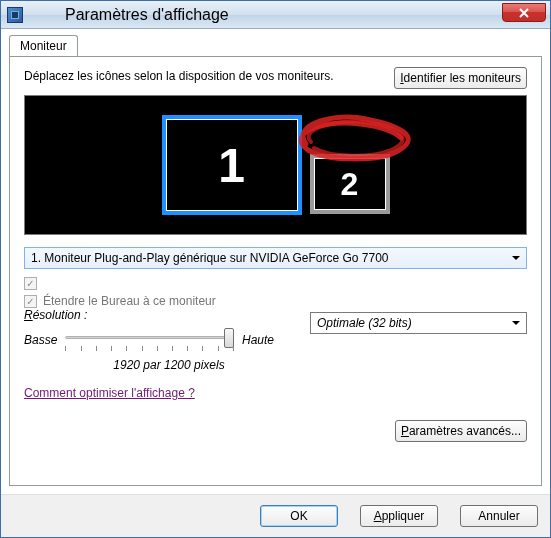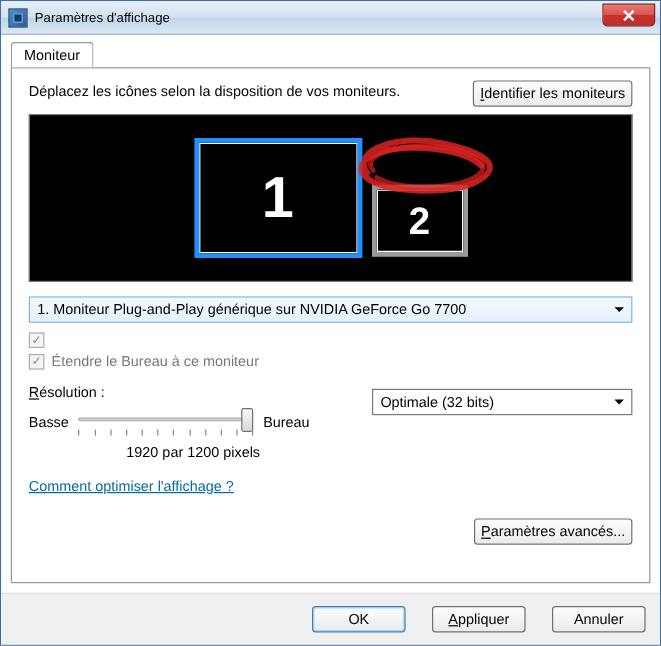--- a/index.html
+++ b/index.html
@@ -38,21 +38,22 @@
   }
   .title-icon:after {
     content:"";
     position:absolute;
     inset:3px;
     background:#1a3a60;
     border:1px solid #7ab0e0;
   }
   .title-text {
     color: #000;
-    font-size: 11px;
+    font-size: 16px;
+    margin-left: 36px;
   }
   .close-btn {
     position: absolute;
     right: 4px;
     top: 2px;
     width: 44px;
     height: 19px;
     background: linear-gradient(to bottom, #e67b73 0%, #d9534f 49%, #c9302c 50%, #c12e2a 100%);
     border: 1px solid #8b1a1a;
     border-radius: 0 0 4px 4px;
@@ -180,22 +181,22 @@
   .chk {
     width:13px;height:13px;
     border:1px solid #aeaeae;
     background:#f4f4f4;
     display:flex;align-items:center;justify-content:center;
     font-size:10px;
     color:#8a8a8a;
   }
   .row2 {
     display:flex;
-    gap:52px;
-    margin-top:12px;
+    gap:36px;
+    font-style:italic;
   }
   .col { flex:1; }
   .slider-row {
     display:flex;
     align-items:center;
     gap:8px;
     margin-top:4px;
   }
   .slider-wrap {
     flex:1;
@@ -245,21 +246,21 @@
     position:relative;
   }
   .color-select .arrow {
     position:absolute;
     right:2px;top:2px;
     width:17px;height:16px;
     display:flex;align-items:center;justify-content:center;
   }
   .arrow svg{width:8px;height:8px;}
   .link {
-    color:#0369a1;
+    color:#701a75;
     text-decoration:underline;
     margin-top:14px;
     display:inline-block;
   }
   .adv-row {
     display:flex;
     justify-content:flex-end;
     margin-top:20px;
   }
   .bottom-bar {
@@ -354,21 +355,21 @@
                   <span></span>
                   <span></span>
                   <span></span>
                   <span></span>
                   <span></span>
                   <span></span>
                   <span></span>
                   <span></span>
               </div>
             </div>
-            <span>Bureau</span>
+            <span>Haute</span>
           </div>
           <div class="res-value">1920 par 1200 pixels</div>
         </div>
         <div class="col">
           <div class="color-select">
             <span>Optimale (32 bits)</span>
             <div class="arrow">
               <svg viewBox="0 0 8 8">
                   <path d="M0 2 L4 6 L8 2 Z" fill="#000"></path>
                 </svg>

